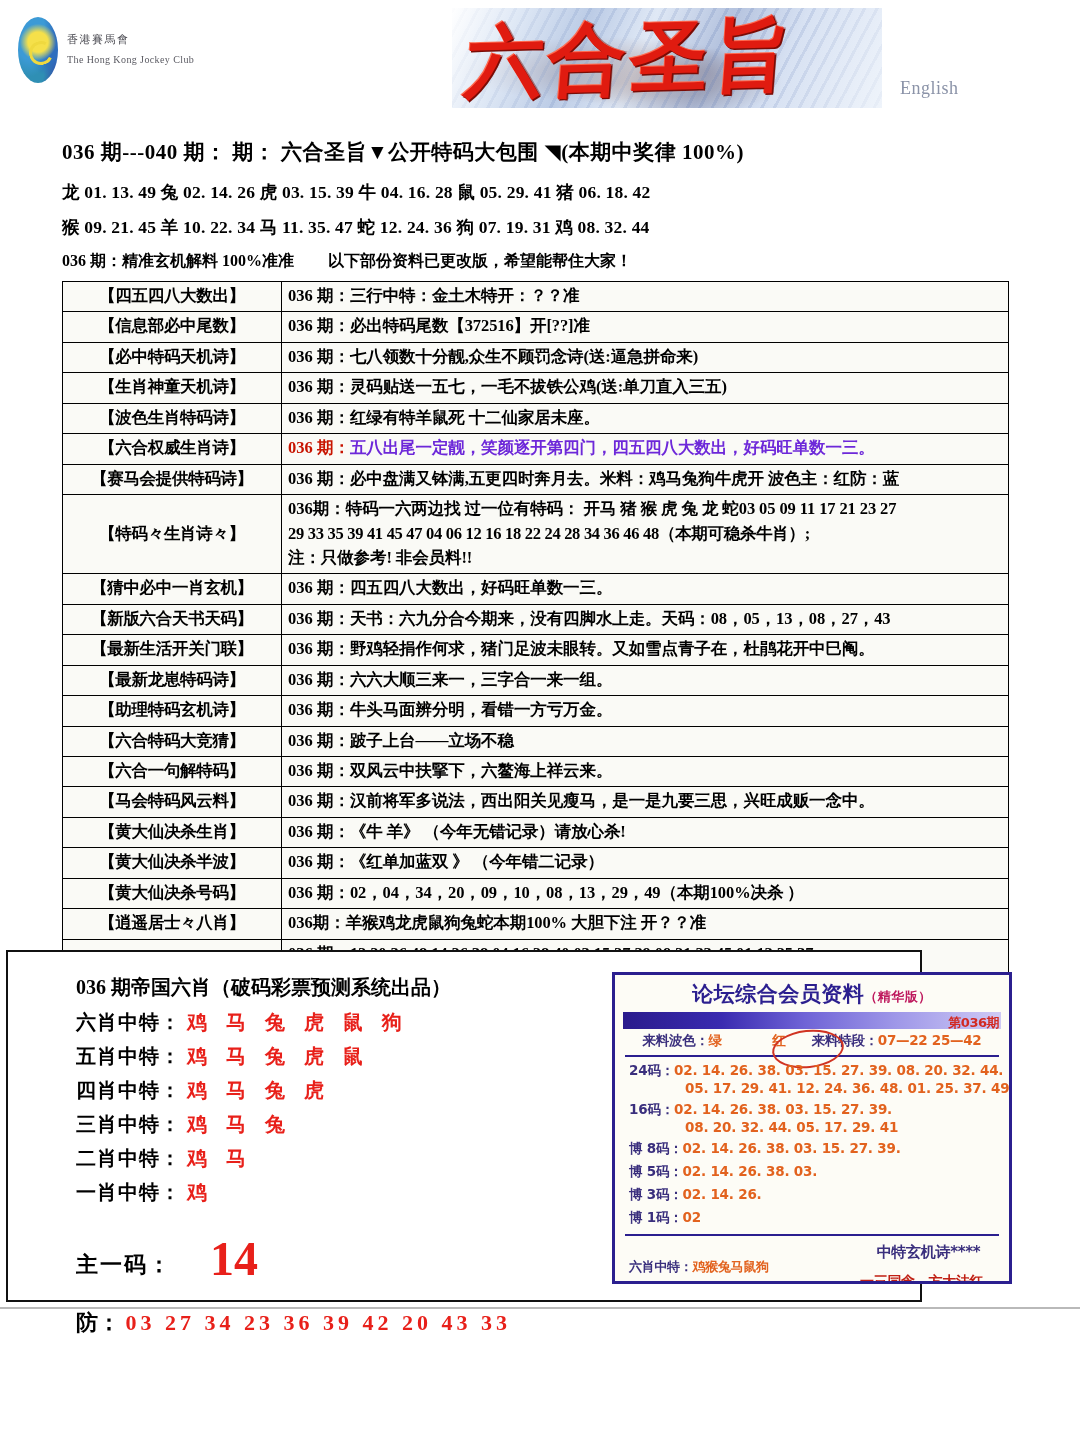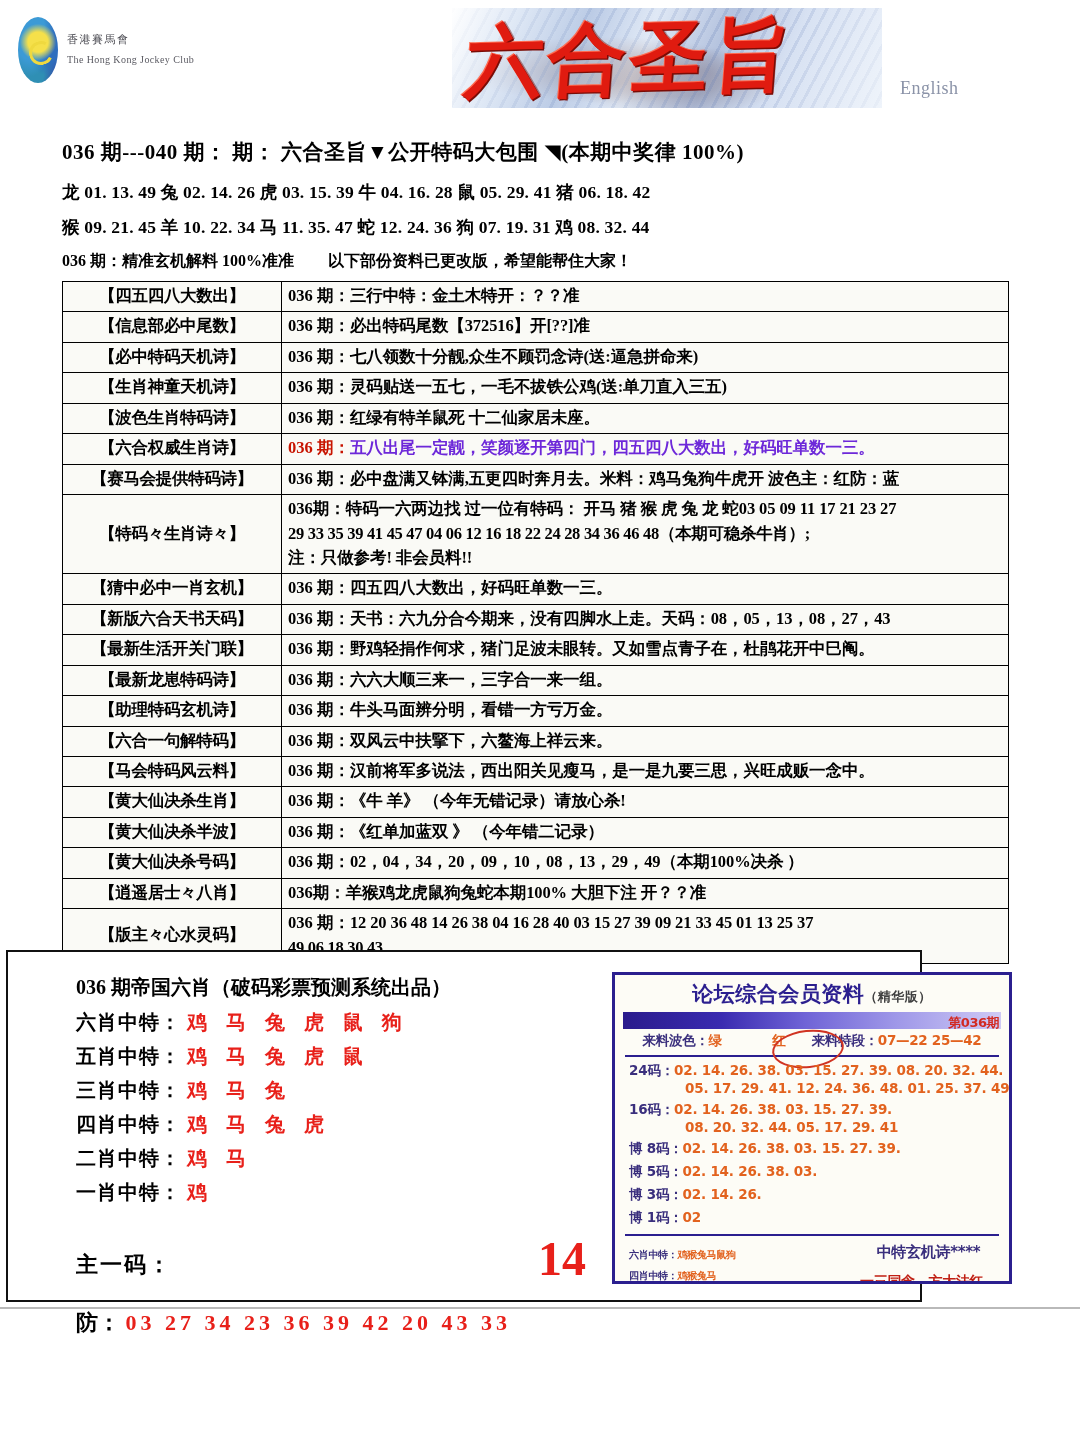--- a/index.html
+++ b/index.html
@@ -215,21 +215,20 @@
     color: #e8201a;
     margin-left: 6px;
     letter-spacing: 6px;
     font-family: "DejaVu Serif", serif;
   }
   .main-code-row {
     margin-top: 26px;
     display: flex;
     align-items: flex-end;
     white-space: nowrap;
-    justify-content: space-between;
   }
   .main-code-label {
     font-size: 22px;
     font-weight: bold;
     letter-spacing: 2px;
     padding-bottom: 6px;
   }
   .main-code-num {
     font-size: 48px;
     line-height: 54px;
@@ -268,21 +267,21 @@
     text-align: center;
     margin-top: 5px;
     font-size: 21px;
     font-weight: bold;
     color: #2b1f8f;
     letter-spacing: 0.5px;
     white-space: nowrap;
   }
   .fc-title .jh {
     font-size: 13px;
-    color: #404040;
+    color: #be185d;
   }
   .fc-bar {
     position: relative;
     margin: 4px 8px 0 8px;
     height: 17px;
     background: linear-gradient(90deg, #2a1b8c 0%, #3a2bb0 26%, #6f63d6 48%, #9e97e8 72%, #cfcaf5 100%);
   }
   .fc-issue {
     position: absolute;
     right: 2px;
@@ -339,24 +338,24 @@
   .fc-bot {
     position: relative;
     margin-top: 5px;
     height: 92px;
   }
   .fc-bl {
     position: absolute;
     left: 14px; top: 0;
   }
   .fc-bl div {
-    font-size: 10px;
+    font-size: 13px;
     font-weight: bold;
     color: #3a2f7d;
-    margin-top: 7px;
+    margin-top: 17px;
     letter-spacing: -0.3px;
     filter: blur(0.25px);
     white-space: nowrap;
   }
   .fc-bl div .on2 { color: #e2621e; }
   .fc-br {
     position: absolute;
     right: 12px; top: 2px;
     text-align: center;
   }
@@ -465,20 +464,24 @@
         </tr>
         <tr>
           <td class="lbl">【最新龙崽特码诗】</td>
           <td class="val"><span class="period">036 期：</span><span>六六大顺三来一，三字合一来一组。</span></td>
         </tr>
         <tr>
           <td class="lbl">【助理特码玄机诗】</td>
           <td class="val"><span class="period">036 期：</span><span>牛头马面辨分明，看错一方亏万金。</span></td>
         </tr>
         <tr>
+          <td class="lbl">【六合特码大竞猜】</td>
+          <td class="val"><span class="period">036 期：</span><span>跛子上台——立场不稳</span></td>
+        </tr>
+        <tr>
           <td class="lbl">【六合一句解特码】</td>
           <td class="val"><span class="period">036 期：</span><span>双风云中扶掔下，六鳌海上祥云来。</span></td>
         </tr>
         <tr>
           <td class="lbl">【马会特码风云料】</td>
           <td class="val"><span class="period">036 期：</span><span>汉前将军多说法，西出阳关见瘦马，是一是九要三思，兴旺成贩一念中。</span></td>
         </tr>
         <tr>
           <td class="lbl">【黄大仙决杀生肖】</td>
           <td class="val"><span class="period">036 期：</span><span>《牛   羊》       （今年无错记录）请放心杀!</span></td>
@@ -504,22 +507,22 @@
 </div>
 
 <div class="bottom-box">
   <div class="bottom-inner">
 
     <div class="pred-block">
       <div class="pred-title">036 期帝国六肖（破码彩票预测系统出品）</div>
       <div id="pred-rows">
           <div class="pred-row"><span class="plabel">六肖中特：</span><span class="pvals">鸡 马 兔 虎 鼠 狗</span></div>
           <div class="pred-row"><span class="plabel">五肖中特：</span><span class="pvals">鸡 马 兔 虎 鼠</span></div>
+          <div class="pred-row"><span class="plabel">四肖中特：</span><span class="pvals">鸡 马 兔 虎</span></div>
           <div class="pred-row"><span class="plabel">三肖中特：</span><span class="pvals">鸡 马 兔</span></div>
-          <div class="pred-row"><span class="plabel">四肖中特：</span><span class="pvals">鸡 马 兔 虎</span></div>
           <div class="pred-row"><span class="plabel">二肖中特：</span><span class="pvals">鸡 马</span></div>
           <div class="pred-row"><span class="plabel">一肖中特：</span><span class="pvals">鸡</span></div>
         </div>
 
       <div class="main-code-row">
         <span class="main-code-label">主一码：</span>
         <span class="main-code-num">14</span>
       </div>
 
       <div class="defend-row">

